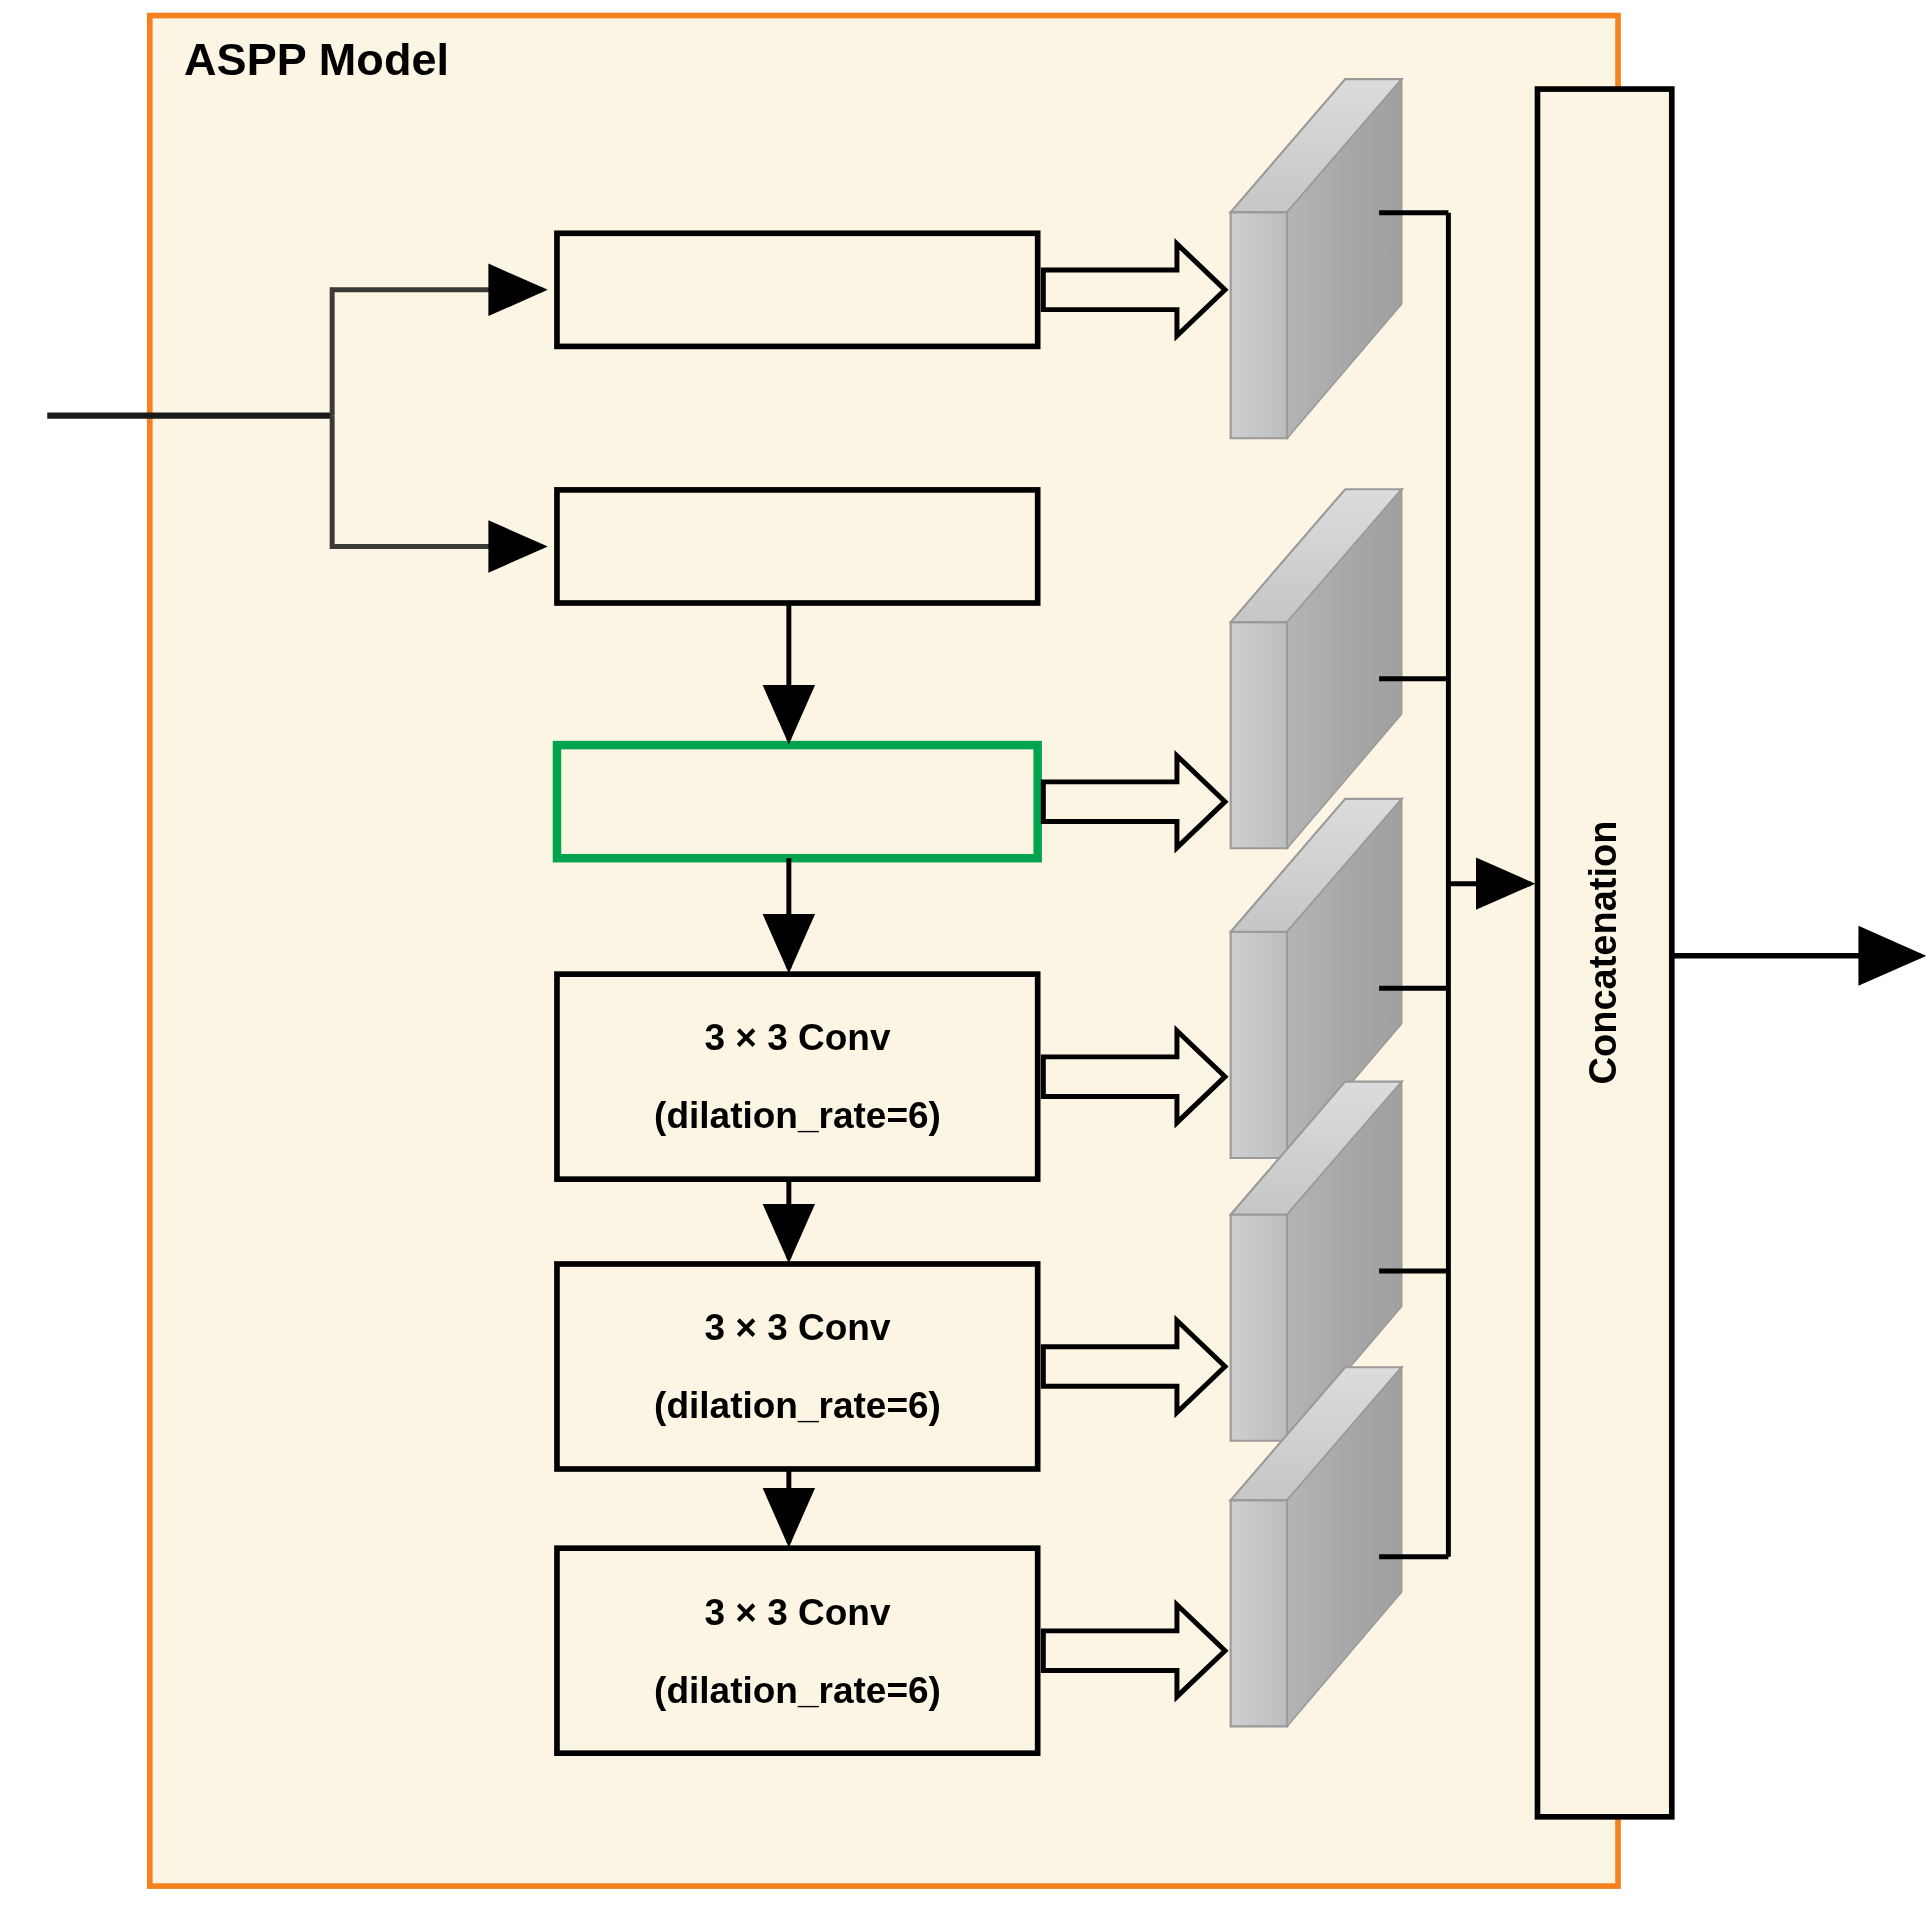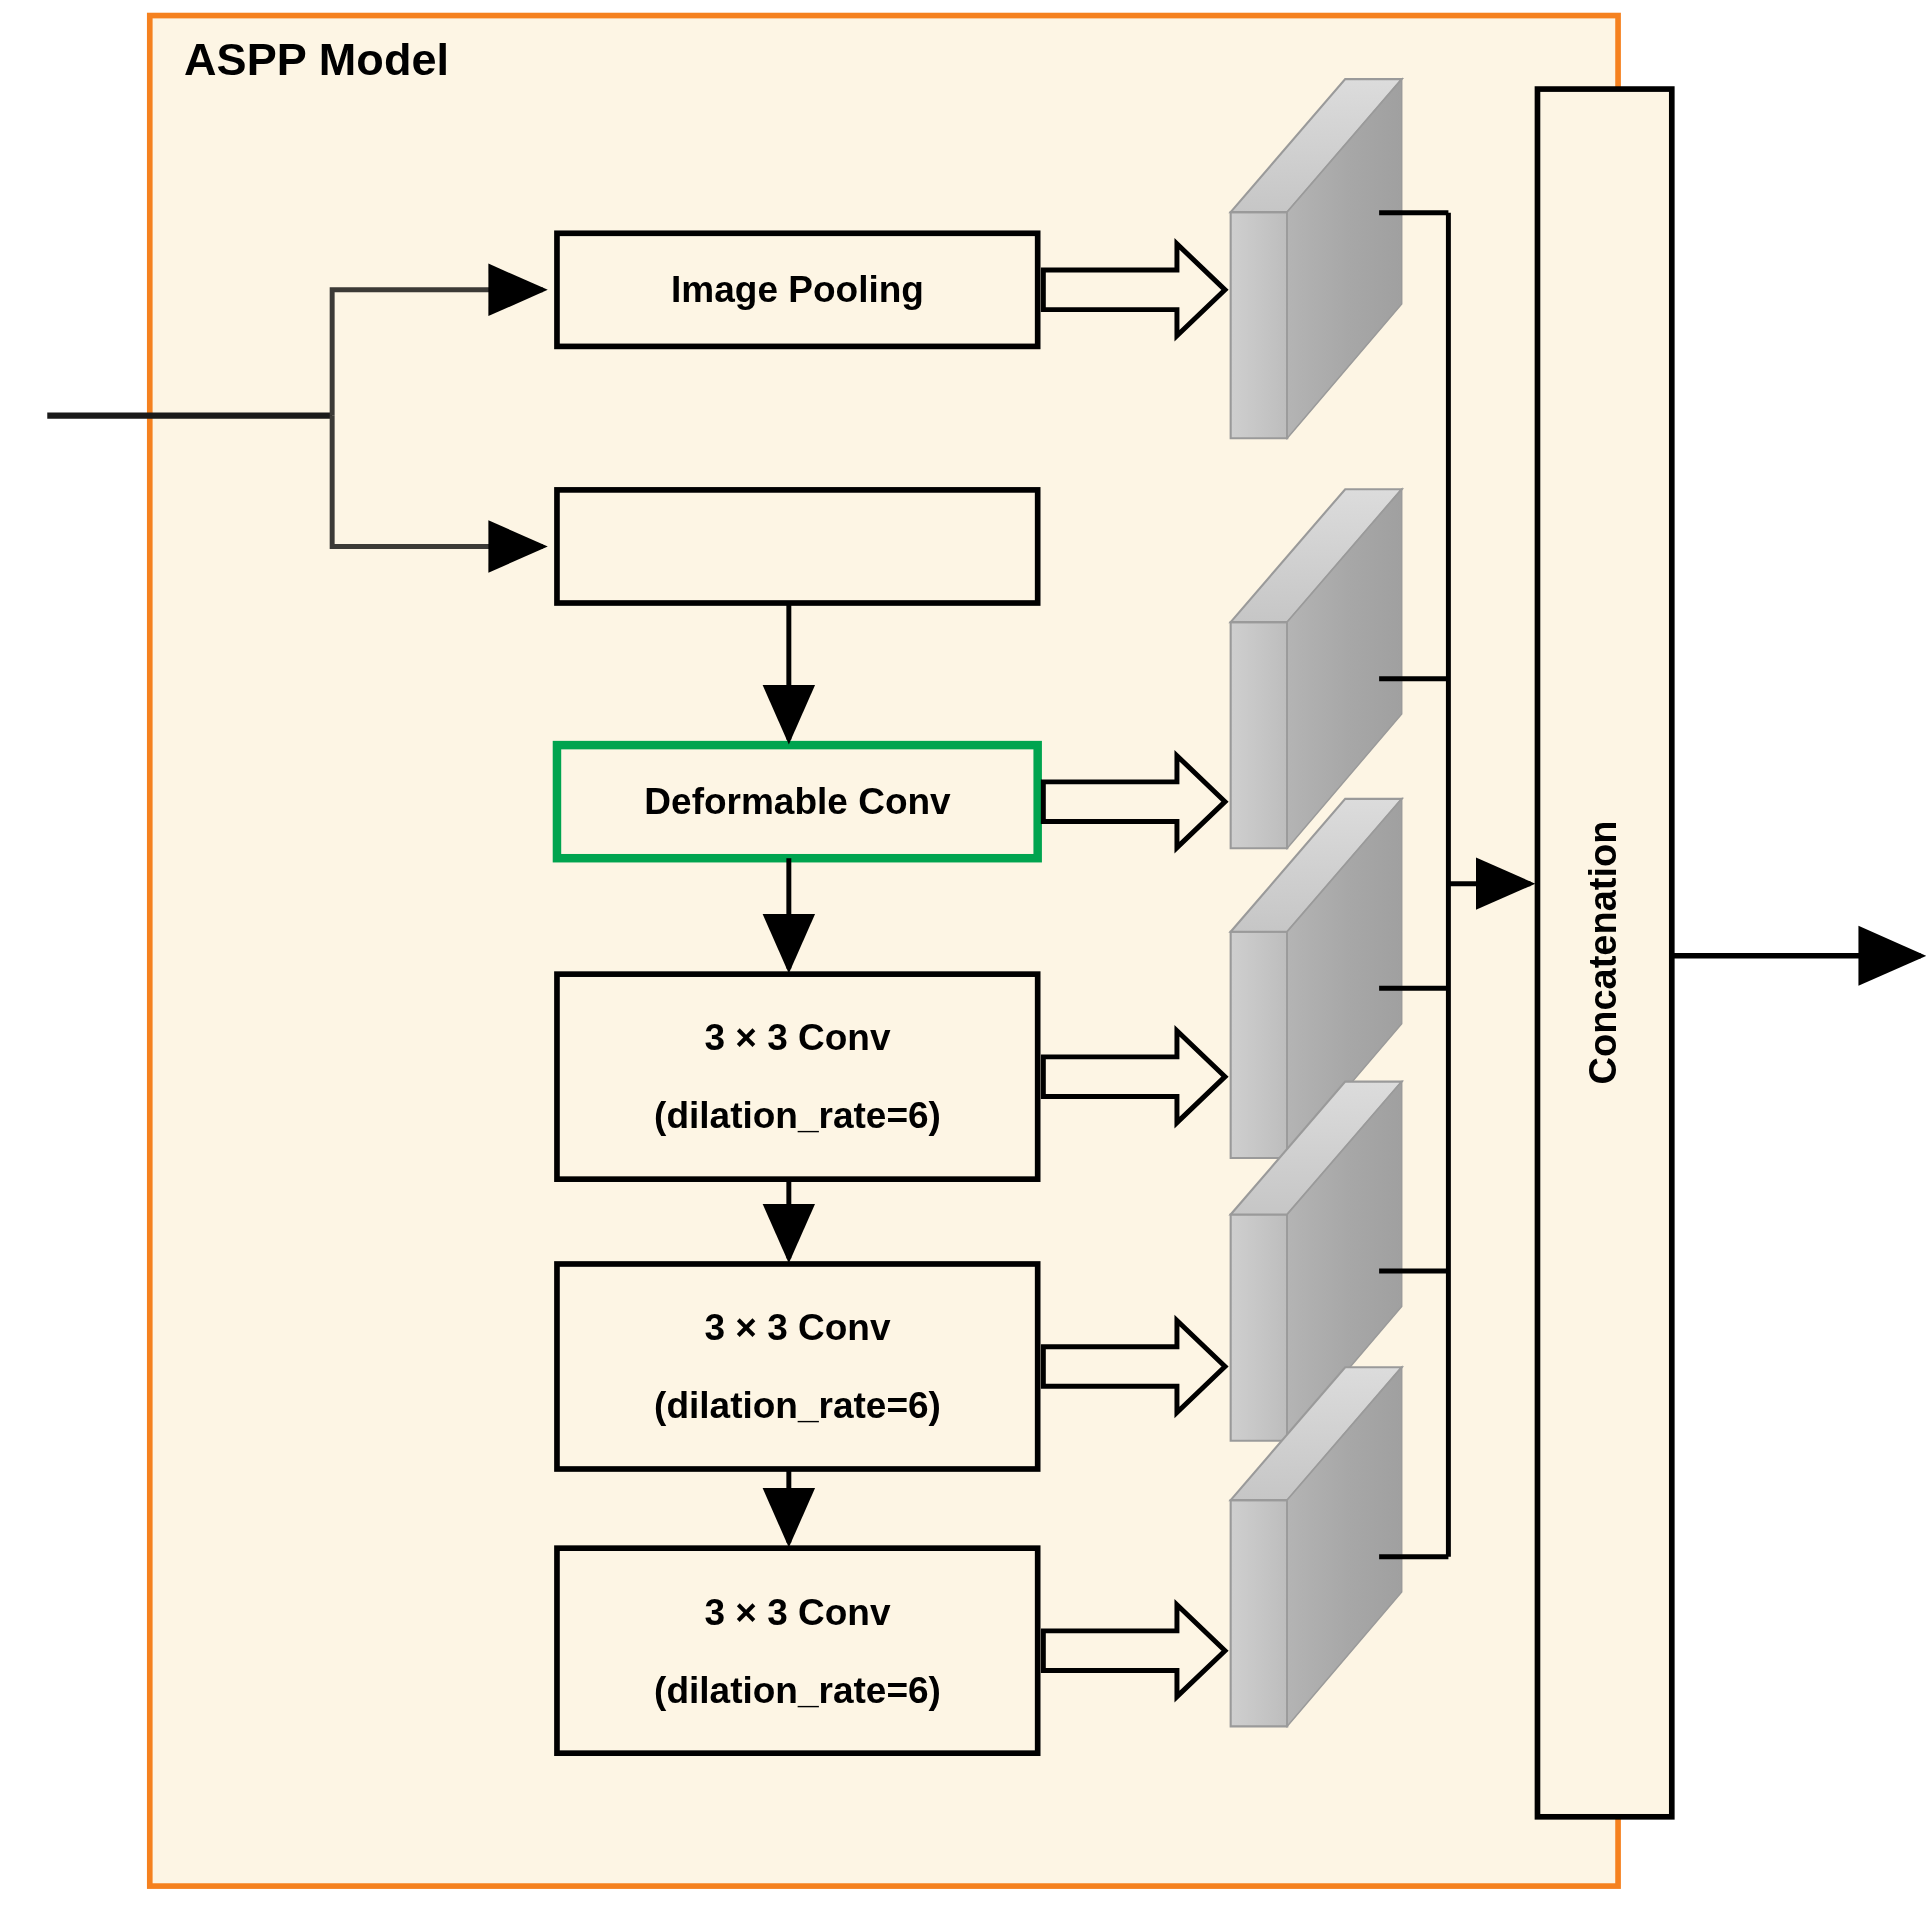--- a/index.html
+++ b/index.html
@@ -111,28 +111,22 @@
     <path d="M 1928 1798 L 2026 1798" fill="none" stroke="#000" stroke-width="7"></path>
     <path d="M 1928 2202 L 2026 2202" fill="none" stroke="#000" stroke-width="7"></path>
     <path d="M 2026 301 L 2026 2202" fill="none" stroke="#000" stroke-width="7"></path>
     <path d="M 2026 1250 L 2142 1250" fill="none" stroke="#000" stroke-width="7" marker-end="url(#ah)"></path>
 
     <rect x="2152" y="126" width="190" height="2444" fill="#FDF5E4" stroke="#000" stroke-width="8"></rect>
   </svg>
 
   <div class="l-title" style="left:168px;top:34px;">ASPP Model</div>
 
-  <div class="boxlabel" style="left:541px;top:233px;width:481px;height:113px;font-size:37px;">
-    <span>Image Pooling</span>
-  </div>
 
 
-  <div class="boxlabel" style="left:541px;top:745px;width:481px;height:113px;font-size:37px;">
-    <span>Deformable Conv</span>
-  </div>
 
   <div class="boxlabel" style="left:541px;top:974px;width:481px;height:205px;font-size:37px;">
     <span>3 × 3   Conv</span>
     <span style="height:24px;"></span>
     <span>(dilation_rate=6)</span>
   </div>
 
   <div class="boxlabel" style="left:541px;top:1264px;width:481px;height:205px;font-size:37px;">
     <span>3 × 3   Conv</span>
     <span style="height:24px;"></span>

